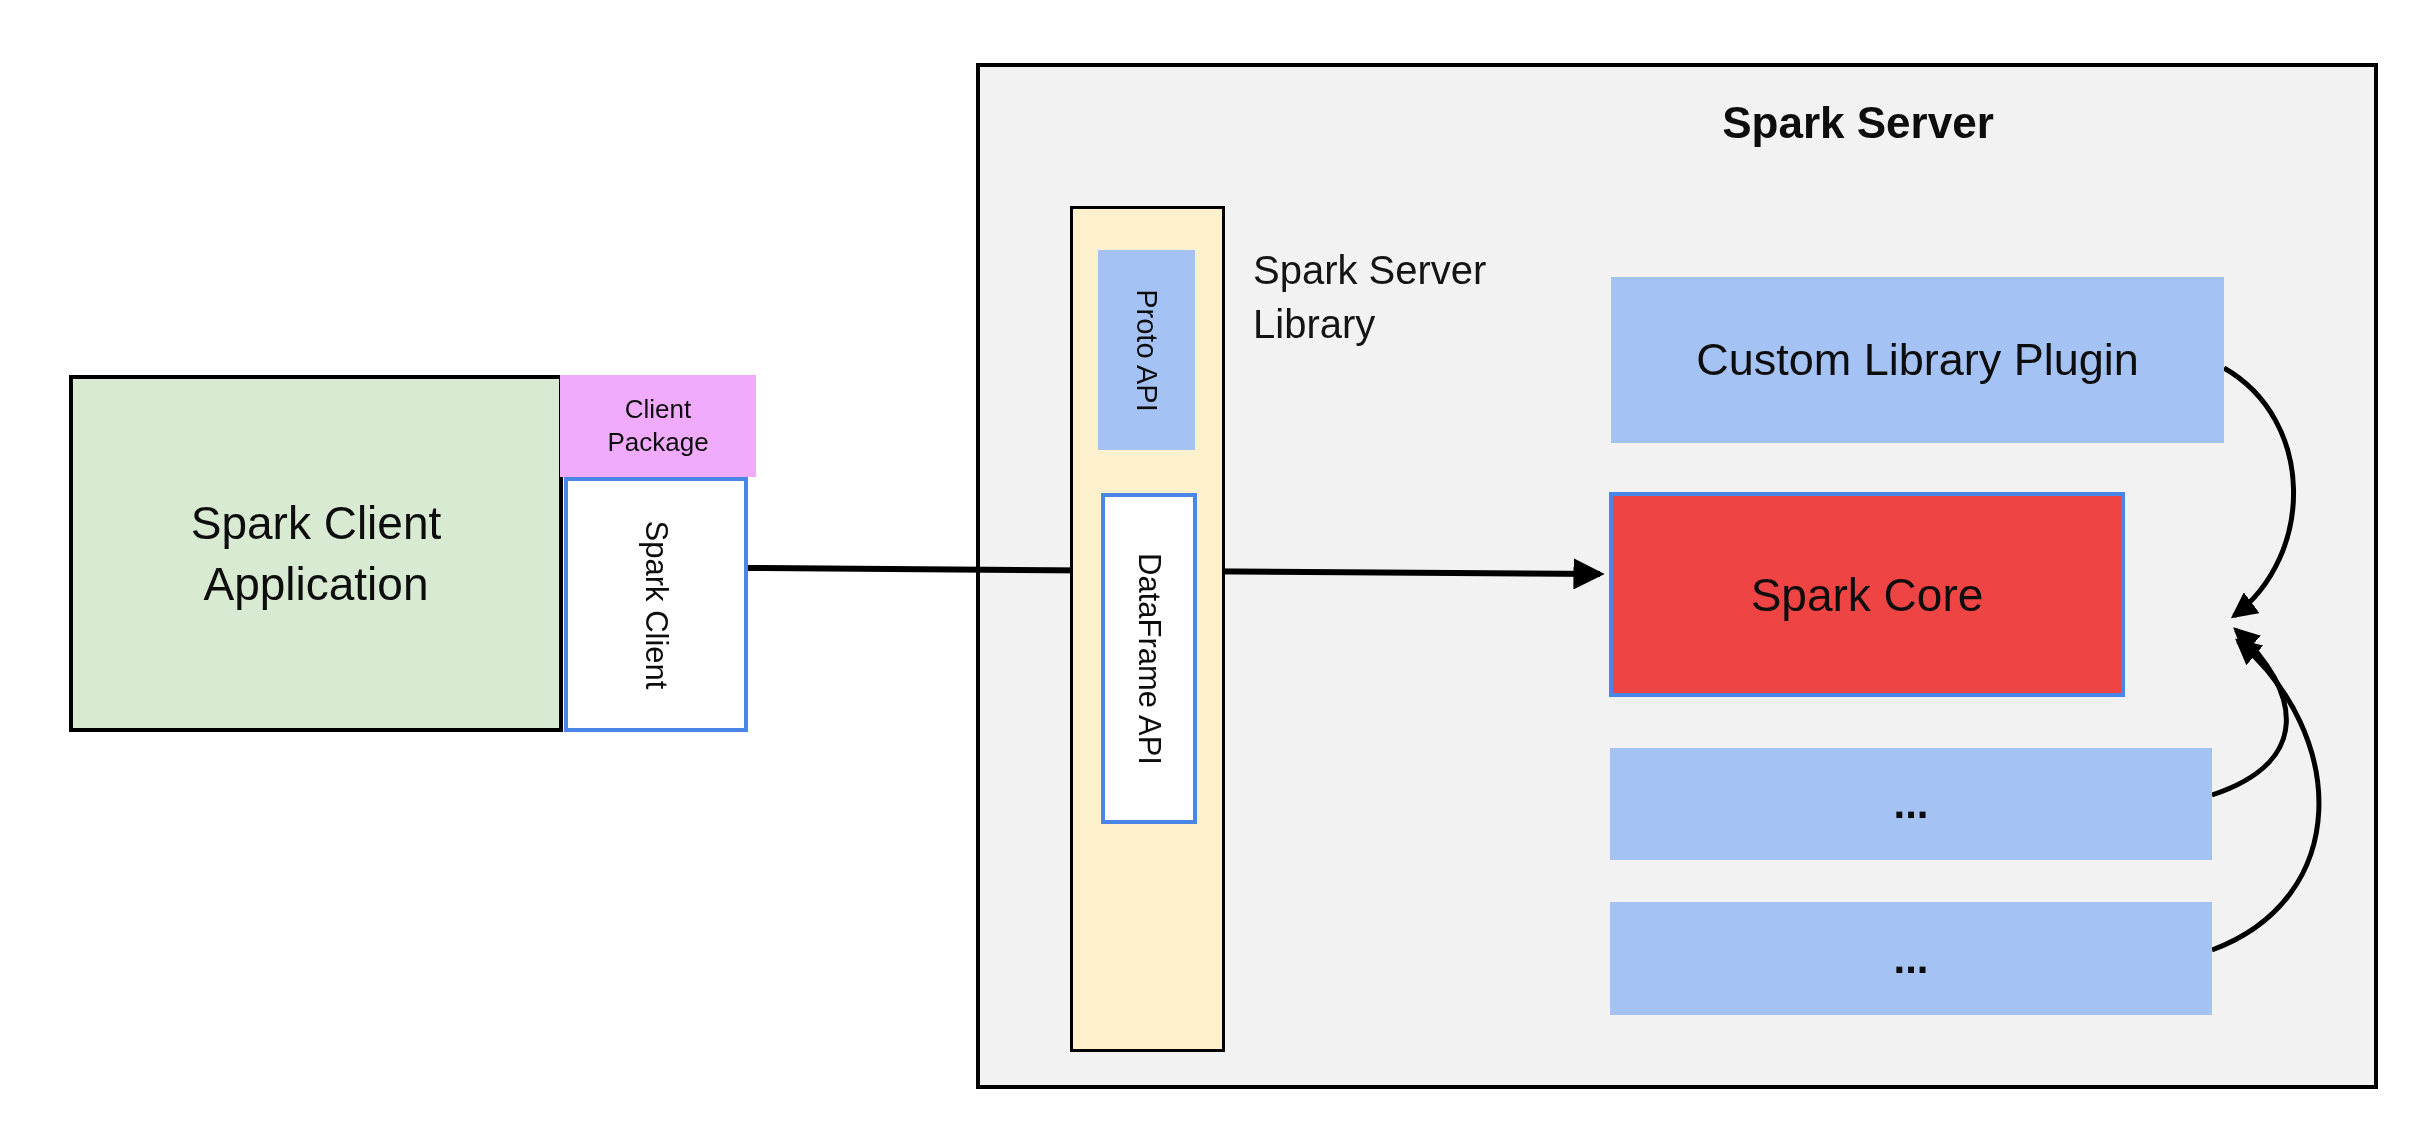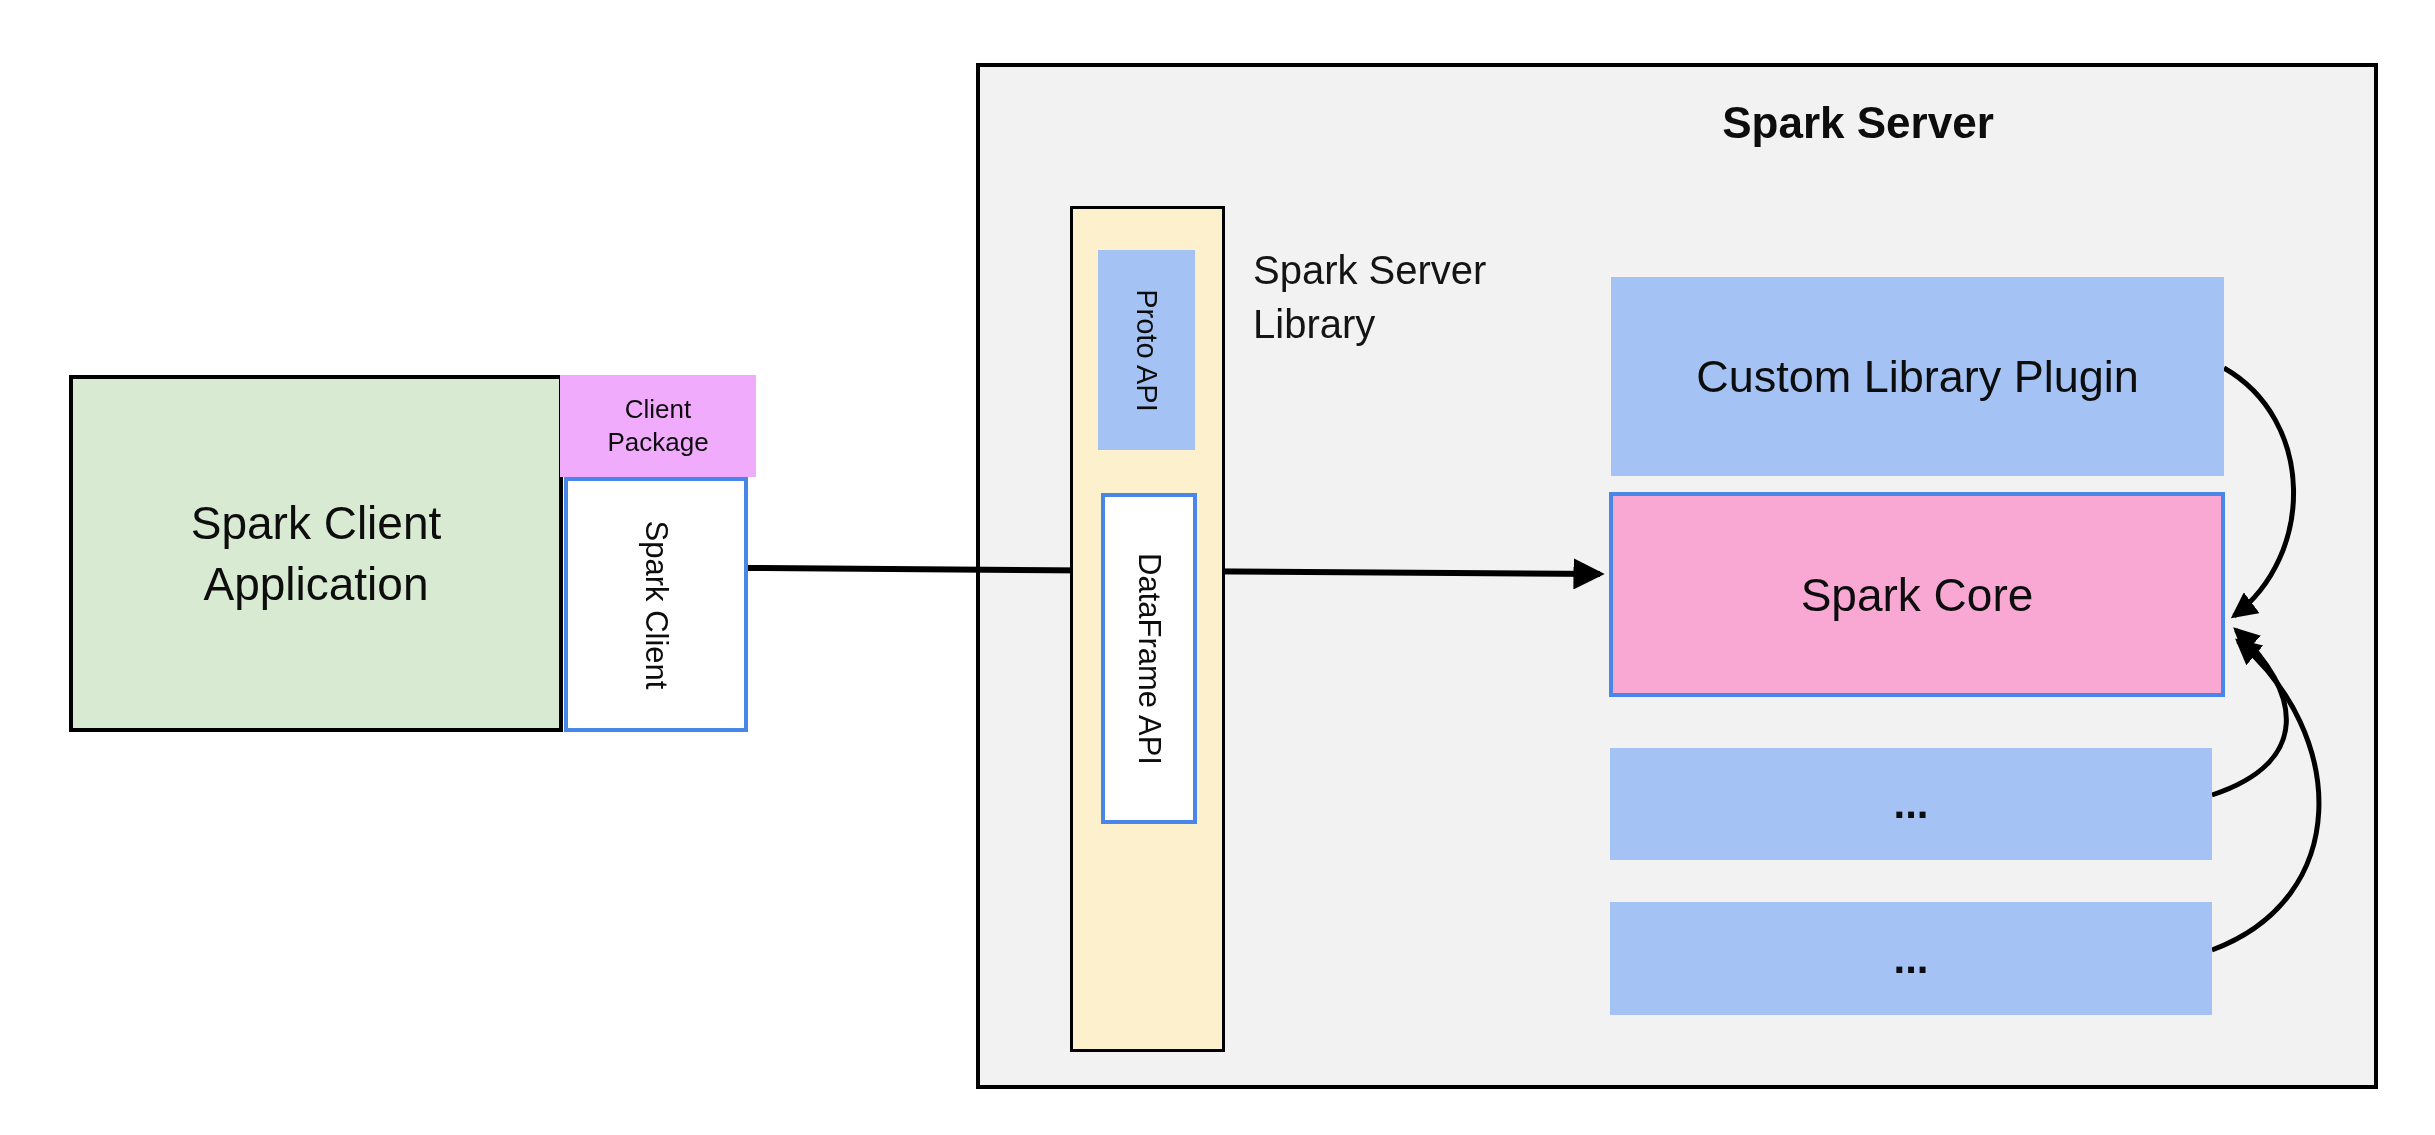--- a/index.html
+++ b/index.html
@@ -66,28 +66,28 @@
   .proto-box {
     left: 1098px; top: 250px; width: 97px; height: 200px;
     background: #a4c2f4;
   }
   .dataframe-box {
     left: 1101px; top: 493px; width: 96px; height: 331px;
     background: #ffffff;
     border: 4px solid #4a86e8;
   }
   .plugin-box {
-    left: 1611px; top: 277px; width: 613px; height: 199px;
+    left: 1611px; top: 277px; width: 613px; height: 166px;
     background: #a4c2f4;
     font-size: 45px;
     color: #0d0d0d;
   }
   .core-box {
-    left: 1609px; top: 492px; width: 616px; height: 205px;
-    background: #f9a8d4;
+    left: 1609px; top: 492px; width: 516px; height: 205px;
+    background: #ef4444;
     border: 4px solid #4a86e8;
     font-size: 46px;
     color: #0d0d0d;
     text-align: right;
   }
   .dots-box-1, .dots-box-2 {
     left: 1610px; width: 602px; height: 112px;
     background: #a4c2f4;
     font-size: 42px;
     font-weight: 700;

